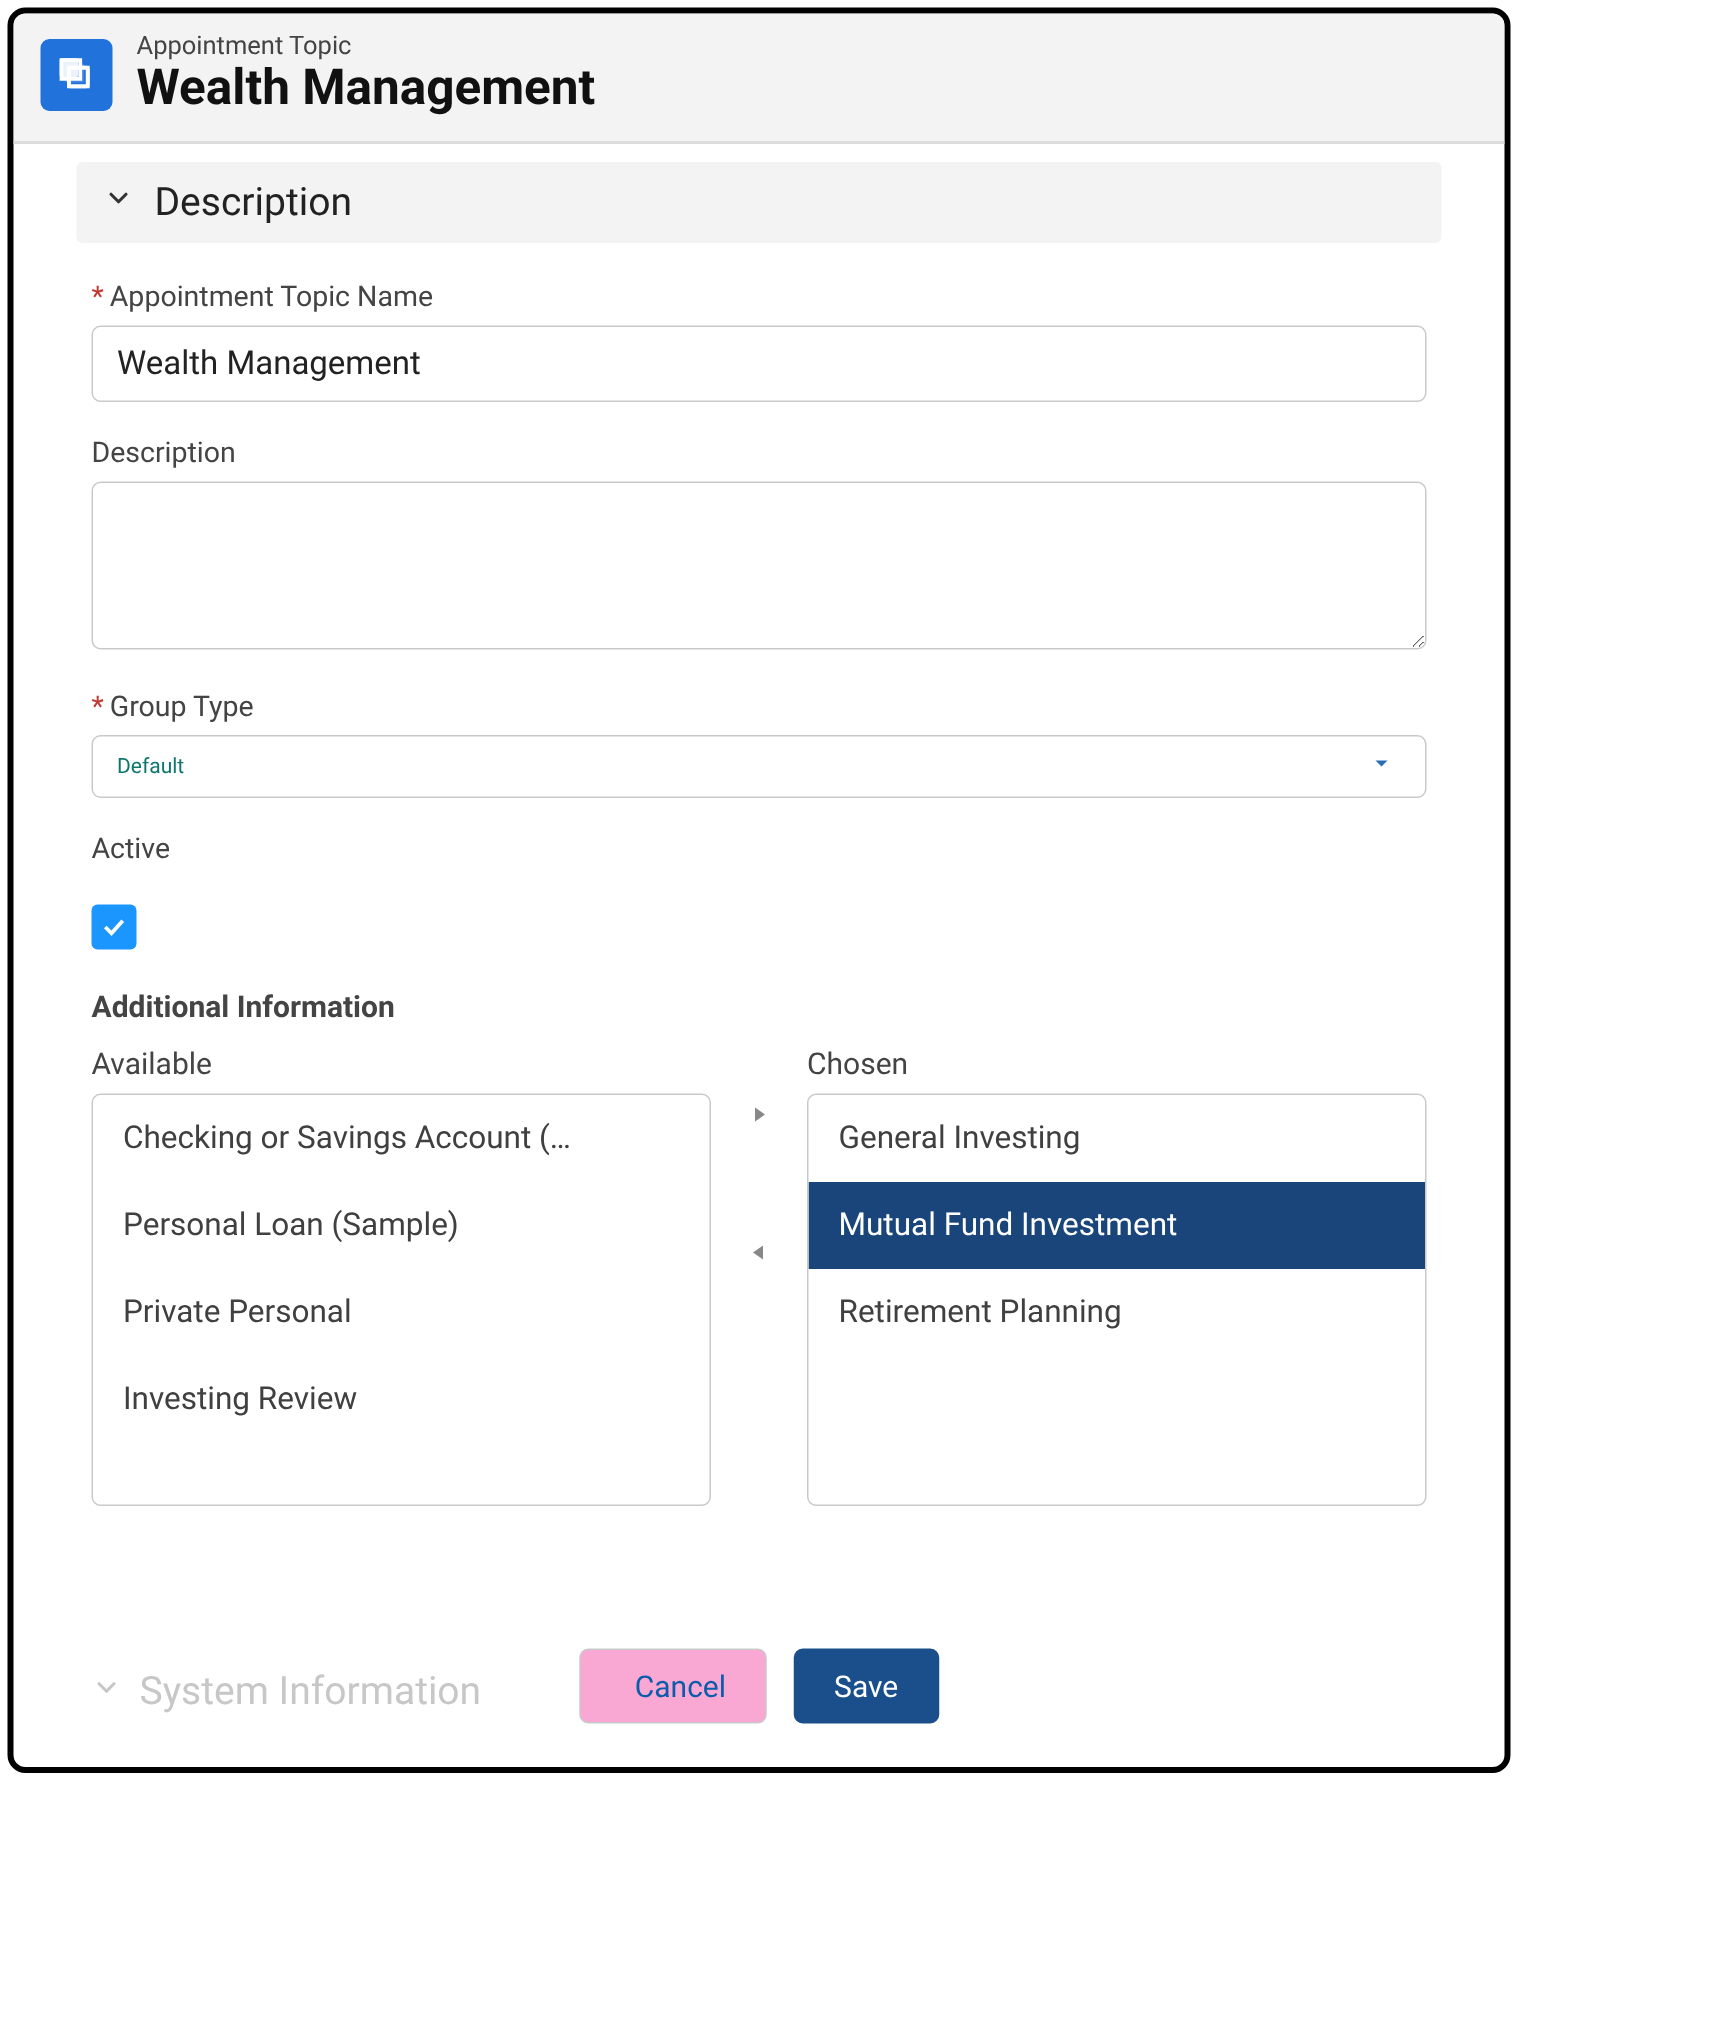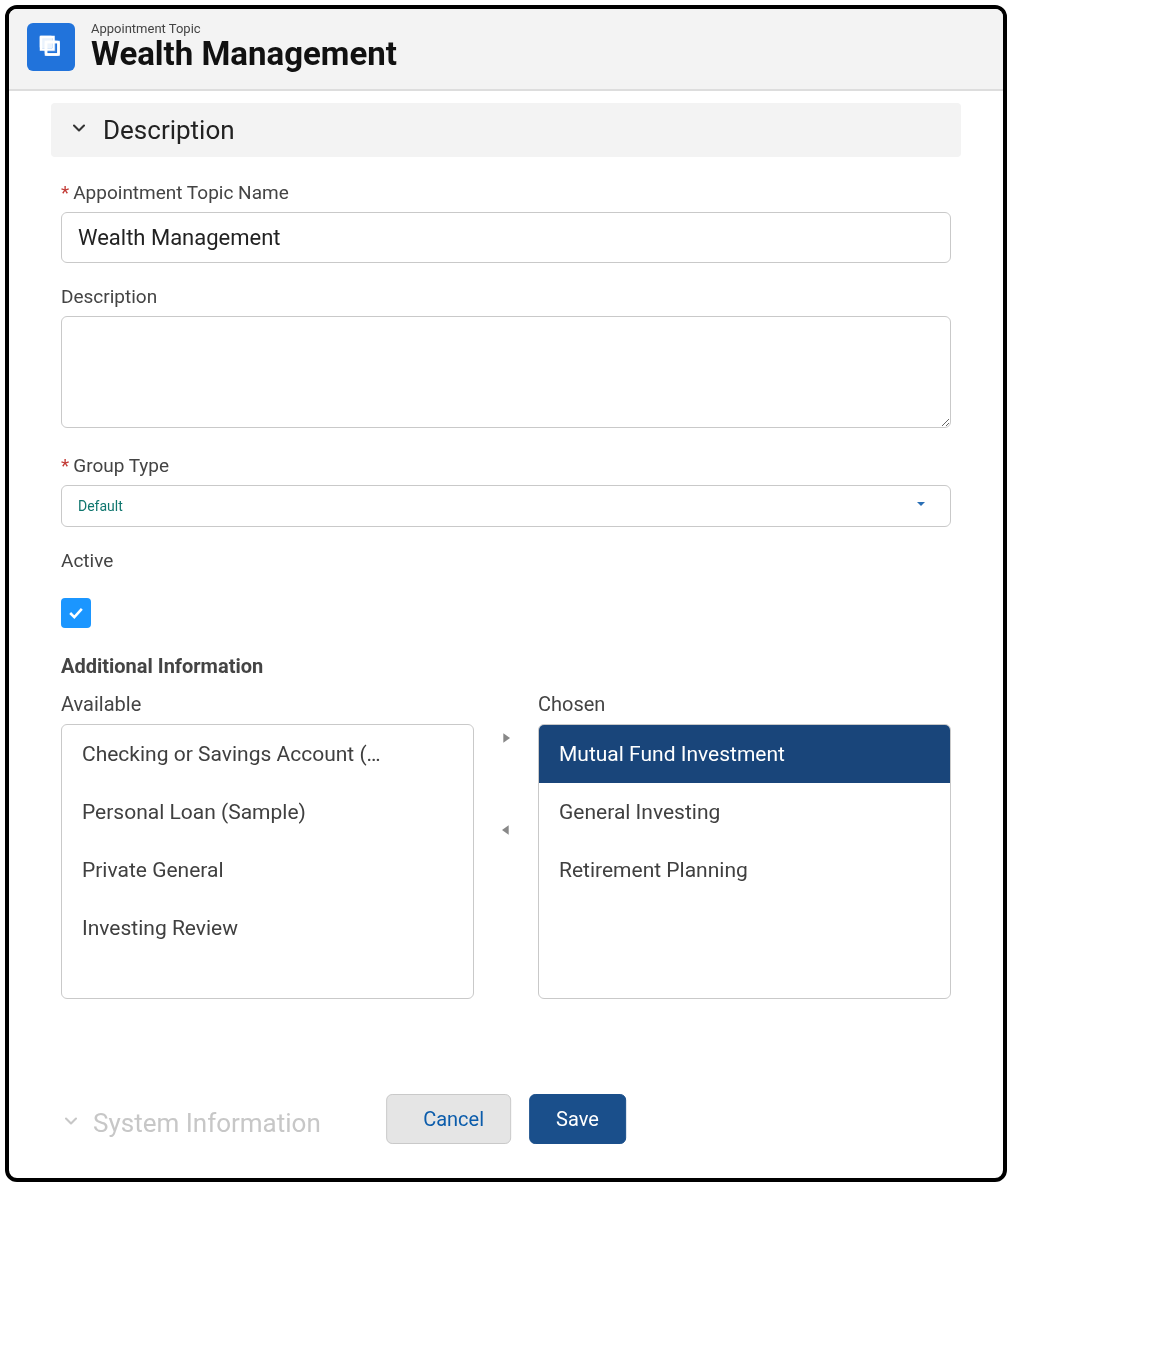--- a/index.html
+++ b/index.html
@@ -34,21 +34,21 @@
       height: 48px;
       background: #2173db;
       border-radius: 6px;
       display: flex;
       align-items: center;
       justify-content: center;
       flex-shrink: 0;
     }
     .page-icon svg { width: 30px; height: 30px; fill: #fff; }
     .page-header-text { display: flex; flex-direction: column; }
-    .page-eyebrow { font-size: 13px; color: #444; }
+    .page-eyebrow { font-size: 17px; color: #444; }
     .page-title { font-size: 33px; font-weight: 700; color: #111; margin-top: -2px; }
 
     .content-wrap {
       padding: 12px 42px 0 42px;
       position: relative;
       height: calc(100% - 98px);
     }
 
     .section-header {
       background: #f3f3f3;
@@ -186,21 +186,21 @@
       gap: 18px;
     }
     .btn {
       border-radius: 6px;
       padding: 12px 26px;
       font-size: 20px;
       cursor: pointer;
       font-family: inherit;
     }
     .btn-neutral {
-      background: #e5e5e5;
+      background: #f9a8d4;
       border: 1px solid #c9c9c9;
       color: #0b5cab;
       padding-left: 36px;
     }
     .btn-brand {
       background: #1a4f8b;
       border: 1px solid #1a4f8b;
       color: #fff;
     }
   </style>
@@ -272,41 +272,41 @@
       </div>
 
       <div class="addl-header">Additional Information</div>
 
       <div class="duallist">
         <div class="duallist-col">
           <div class="duallist-label">Available</div>
           <div class="listbox" id="available-list">
               <div class="listbox-item">Checking or Savings Account (…</div>
               <div class="listbox-item">Personal Loan (Sample)</div>
-              <div class="listbox-item">Private General</div>
+              <div class="listbox-item">Private Personal</div>
               <div class="listbox-item">Investing Review</div>
             </div>
         </div>
         <div class="duallist-arrows">
           <div class="arrow-btn">
             <svg viewBox="0 0 24 24">
                 <path d="M8 5l10 7-10 7z"></path>
               </svg>
           </div>
           <div class="arrow-btn">
             <svg viewBox="0 0 24 24">
                 <path d="M16 5L6 12l10 7z"></path>
               </svg>
           </div>
         </div>
         <div class="duallist-col">
           <div class="duallist-label">Chosen</div>
           <div class="listbox" id="chosen-list">
+              <div class="listbox-item">General Investing</div>
               <div class="listbox-item selected">Mutual Fund Investment</div>
-              <div class="listbox-item">General Investing</div>
               <div class="listbox-item">Retirement Planning</div>
             </div>
         </div>
       </div>
 
     </div>
 
     <div class="dim-section-header">
       <span class="chev">
         <svg width="20" height="20" viewBox="0 0 24 24">

